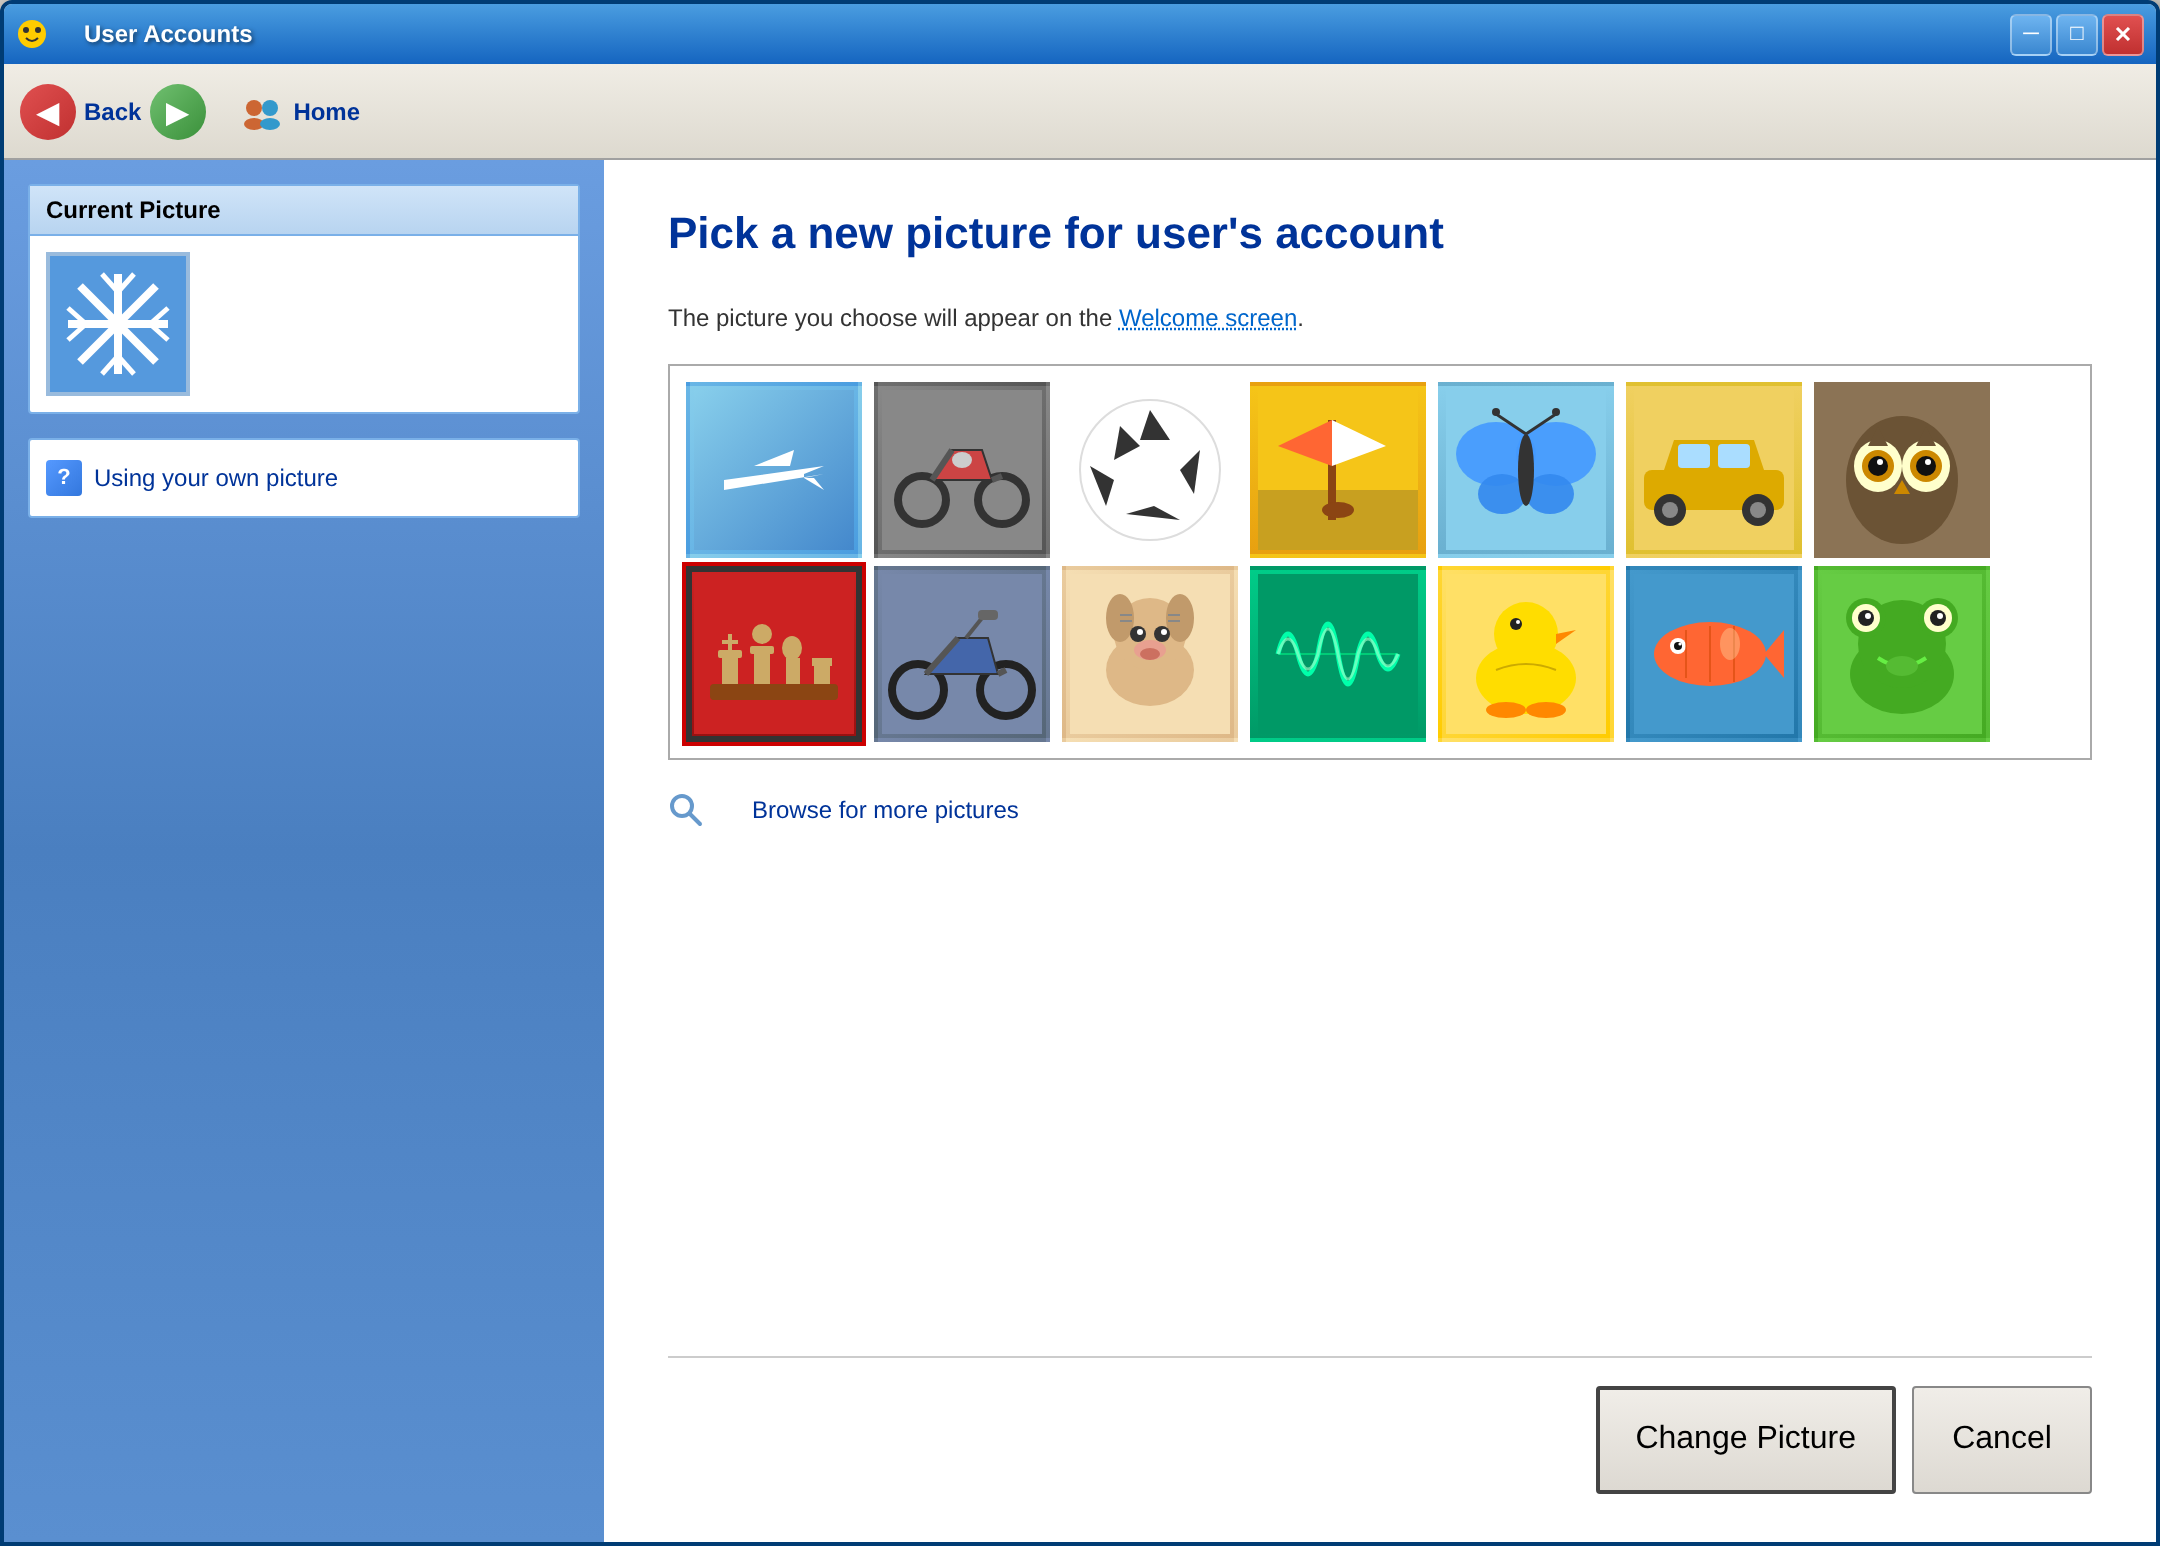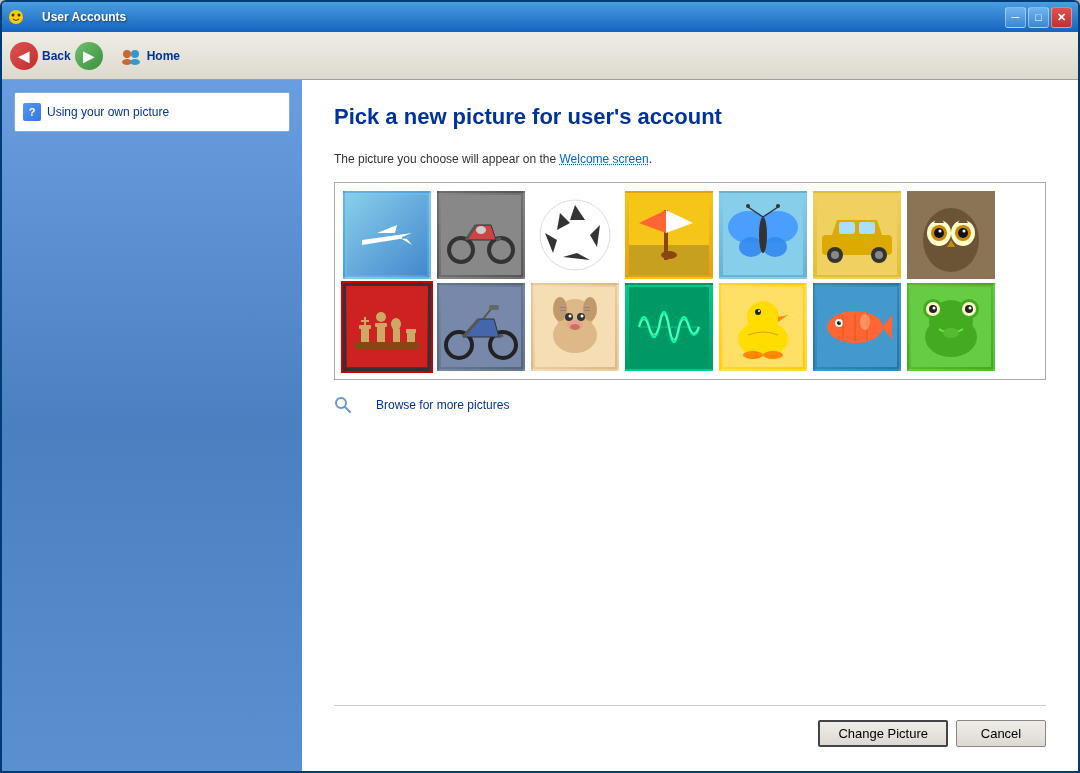--- a/index.html
+++ b/index.html
@@ -262,22 +262,22 @@
     }
     .footer-buttons {
       display: flex;
       justify-content: flex-end;
       gap: 8px;
       border-top: 1px solid #ccc;
       padding-top: 14px;
       margin-top: auto;
     }
     .win-btn {
-      padding: 4px 18px;
-      font-size: 13px;
+      padding: 16px 18px;
+      font-size: 16px;
       border: 1px solid #888;
       background: linear-gradient(to bottom, #f0ede8, #ddd9d2);
       cursor: pointer;
       border-radius: 2px;
       min-width: 90px;
     }
     .win-btn.primary { border: 2px solid #444; }
 
     
     .picture-grid-container::-webkit-scrollbar { width: 16px; }
@@ -318,20 +318,41 @@
         <ellipse cx="16" cy="18" rx="5" ry="3" fill="#3399cc"></ellipse>
       </svg>
       <span class="nav-btn-text">Home</span>
     </div>
   </div>
 
   <div class="main-content">
 
     <div class="sidebar">
 
+      <div class="sidebar-section">
+        <div class="sidebar-section-header">Current Picture</div>
+        <div class="sidebar-section-body">
+          <div class="current-picture-box">
+            <svg width="60" height="60" viewBox="0 0 60 60">
+              <line x1="30" y1="5" x2="30" y2="55" stroke="white" stroke-width="4"></line>
+              <line x1="5" y1="30" x2="55" y2="30" stroke="white" stroke-width="4"></line>
+              <line x1="11" y1="11" x2="49" y2="49" stroke="white" stroke-width="4"></line>
+              <line x1="49" y1="11" x2="11" y2="49" stroke="white" stroke-width="4"></line>
+              <line x1="22" y1="5" x2="30" y2="14" stroke="white" stroke-width="2.5"></line>
+              <line x1="38" y1="5" x2="30" y2="14" stroke="white" stroke-width="2.5"></line>
+              <line x1="22" y1="55" x2="30" y2="46" stroke="white" stroke-width="2.5"></line>
+              <line x1="38" y1="55" x2="30" y2="46" stroke="white" stroke-width="2.5"></line>
+              <line x1="5" y1="22" x2="14" y2="30" stroke="white" stroke-width="2.5"></line>
+              <line x1="5" y1="38" x2="14" y2="30" stroke="white" stroke-width="2.5"></line>
+              <line x1="55" y1="22" x2="46" y2="30" stroke="white" stroke-width="2.5"></line>
+              <line x1="55" y1="38" x2="46" y2="30" stroke="white" stroke-width="2.5"></line>
+            </svg>
+          </div>
+        </div>
+      </div>
 
       <div class="sidebar-section">
         <div class="sidebar-section-body">
           <div class="learn-about-item">
             <div class="help-icon">?</div>
             <a class="learn-link">Using your own picture</a>
           </div>
         </div>
       </div>
     </div>

